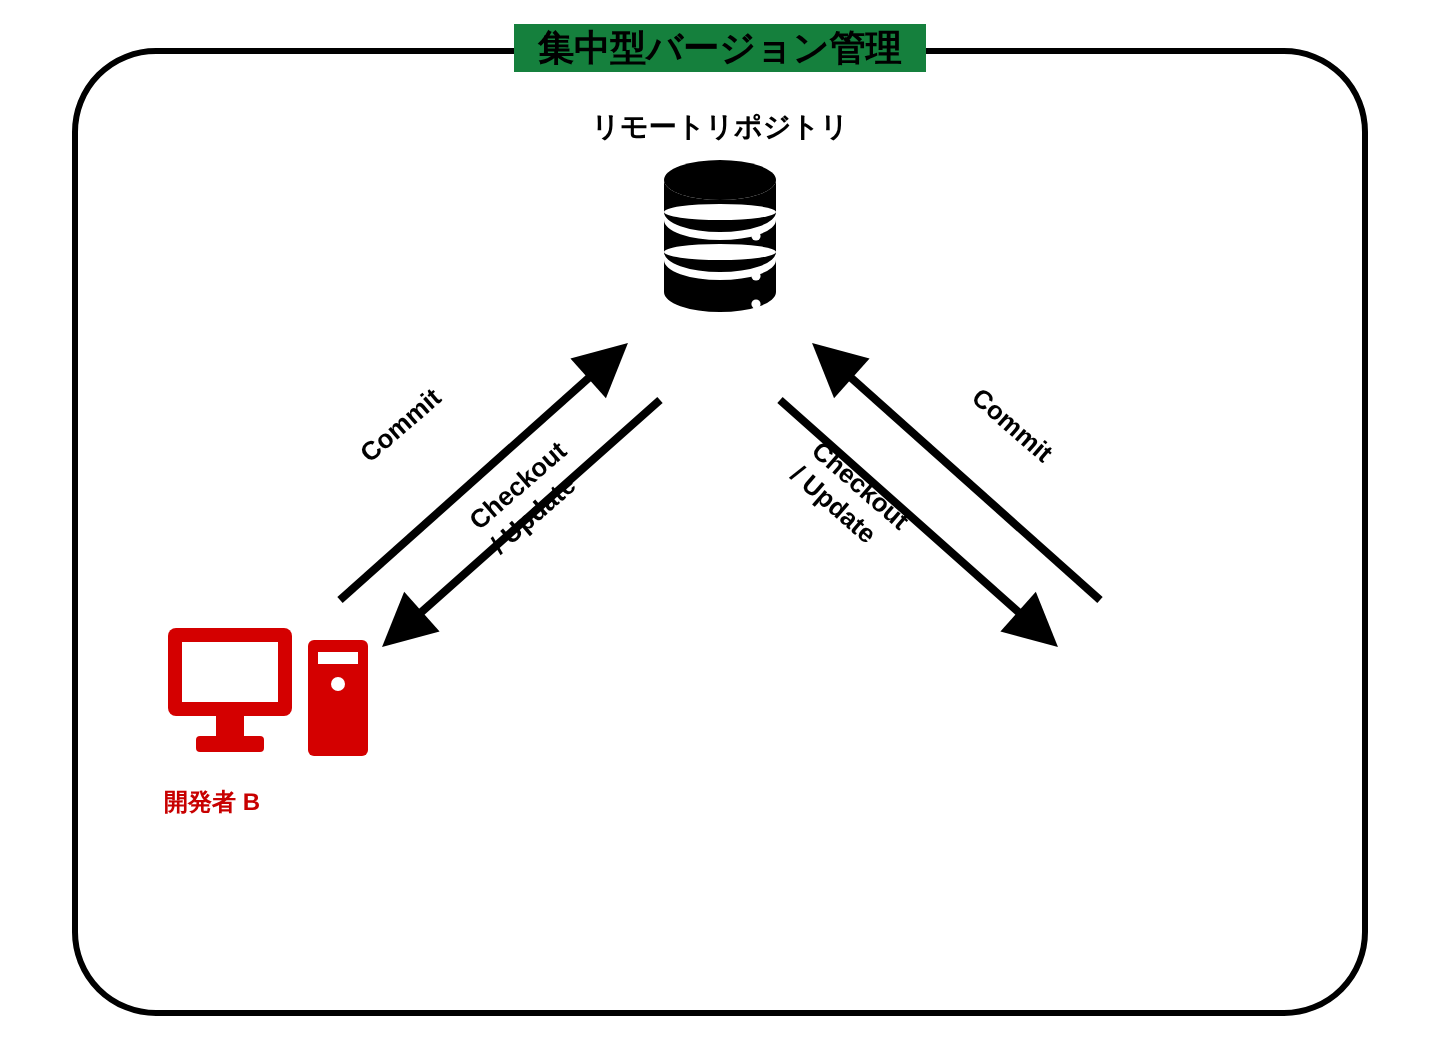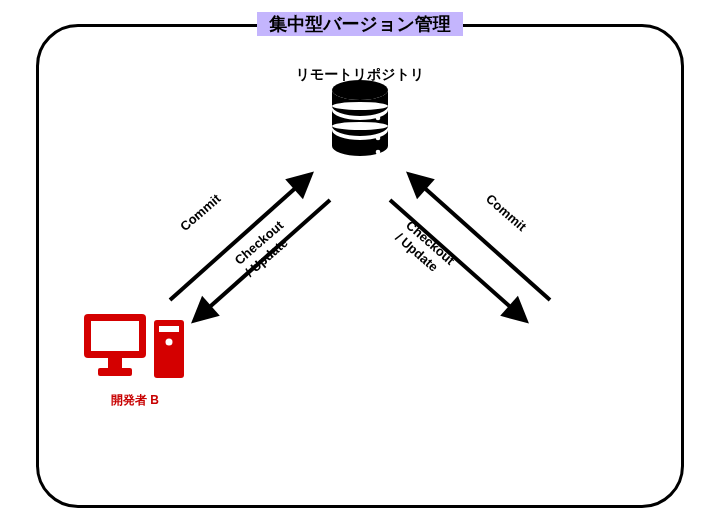--- a/index.html
+++ b/index.html
@@ -22,53 +22,51 @@
     border-radius: 42px;
     box-sizing: border-box;
   }
   .title-wrap {
     position: absolute;
     left: 0; right: 0; top: 12px;
     text-align: center;
   }
   .title {
     display: inline-block;
-    background: #c4b5fd;
+    background: #15803d;
     padding: 0 12px;
     font-weight: 700;
     font-size: 18px;
   }
   .repo-label {
     position: absolute;
     left: 0; right: 0;
     top: 55px;
     text-align: center;
     font-size: 14px;
     font-weight: 700;
-    margin-top: 11px;
   }
   .db-icon {
     position: absolute;
     left: 329px;
     top: 80px;
     width: 62px;
     height: 80px;
     color: #000;
   }
   .dev-a {
     position: absolute;
     left: 534px; top: 310px;
     width: 106px;
     text-align: center;
   }
   .dev-b {
     position: absolute;
     left: 82px; top: 310px;
     width: 106px;
-    text-align: center;
   }
   .pc-icon { color: #d40000; }
   .dev-label {
     margin-top: 6px;
     font-size: 12px;
     font-weight: 700;
     color: #c80000;
   }
   .arrow-label {
     position: absolute;

